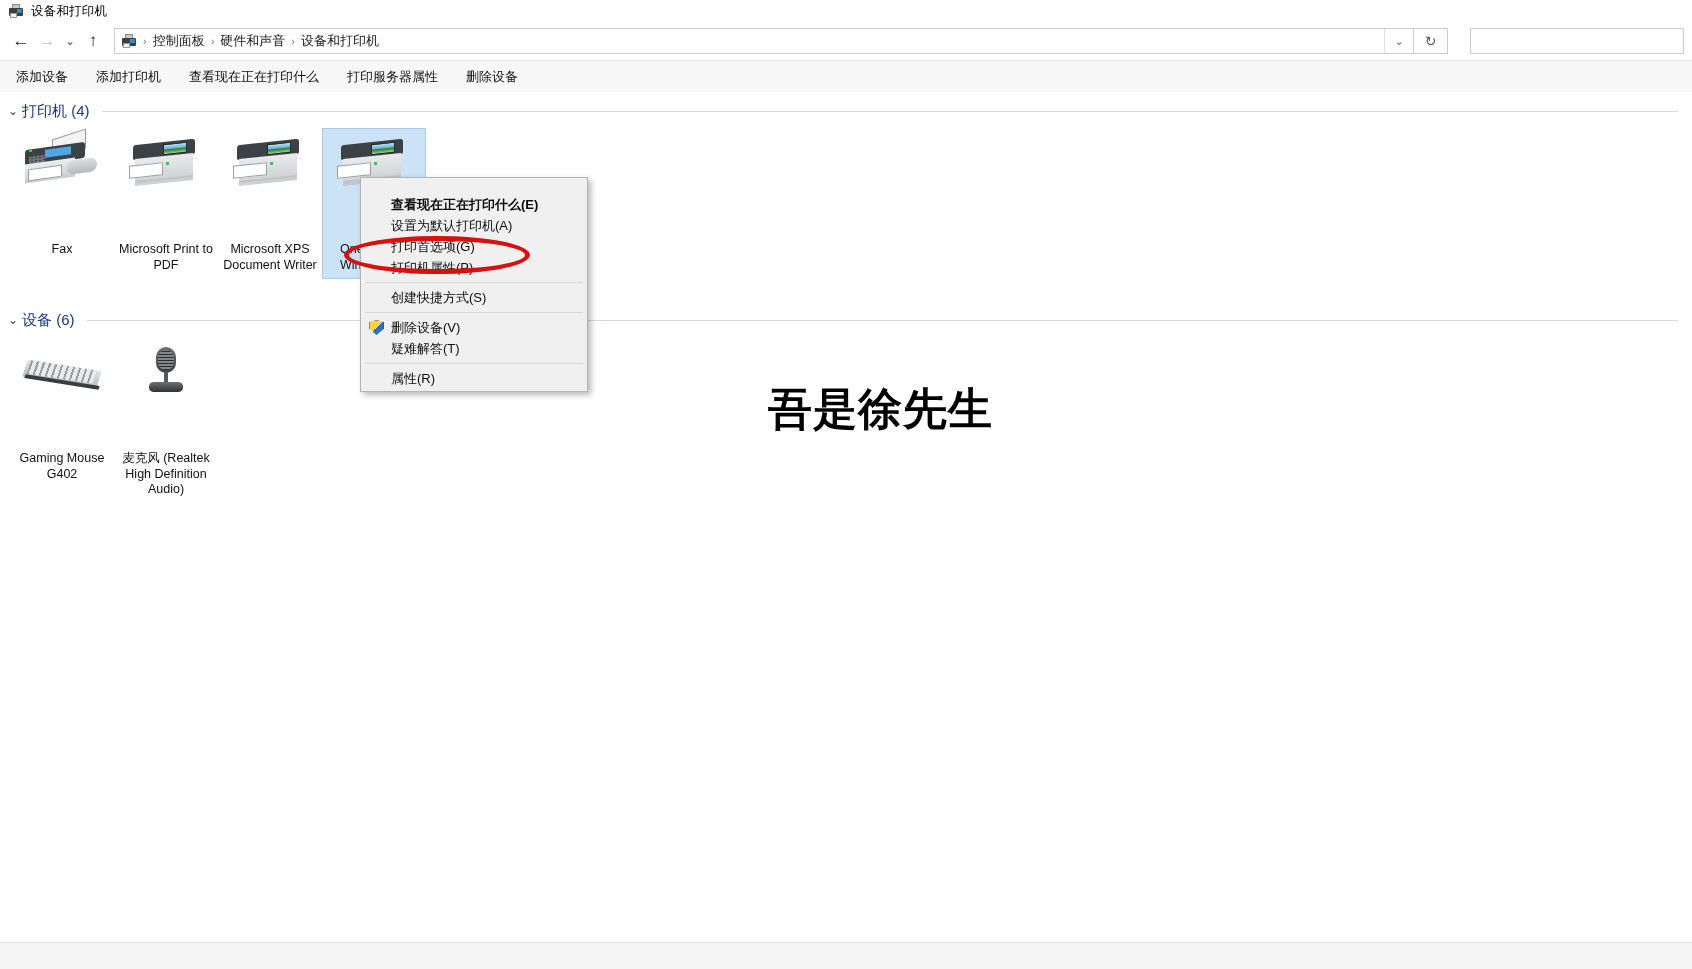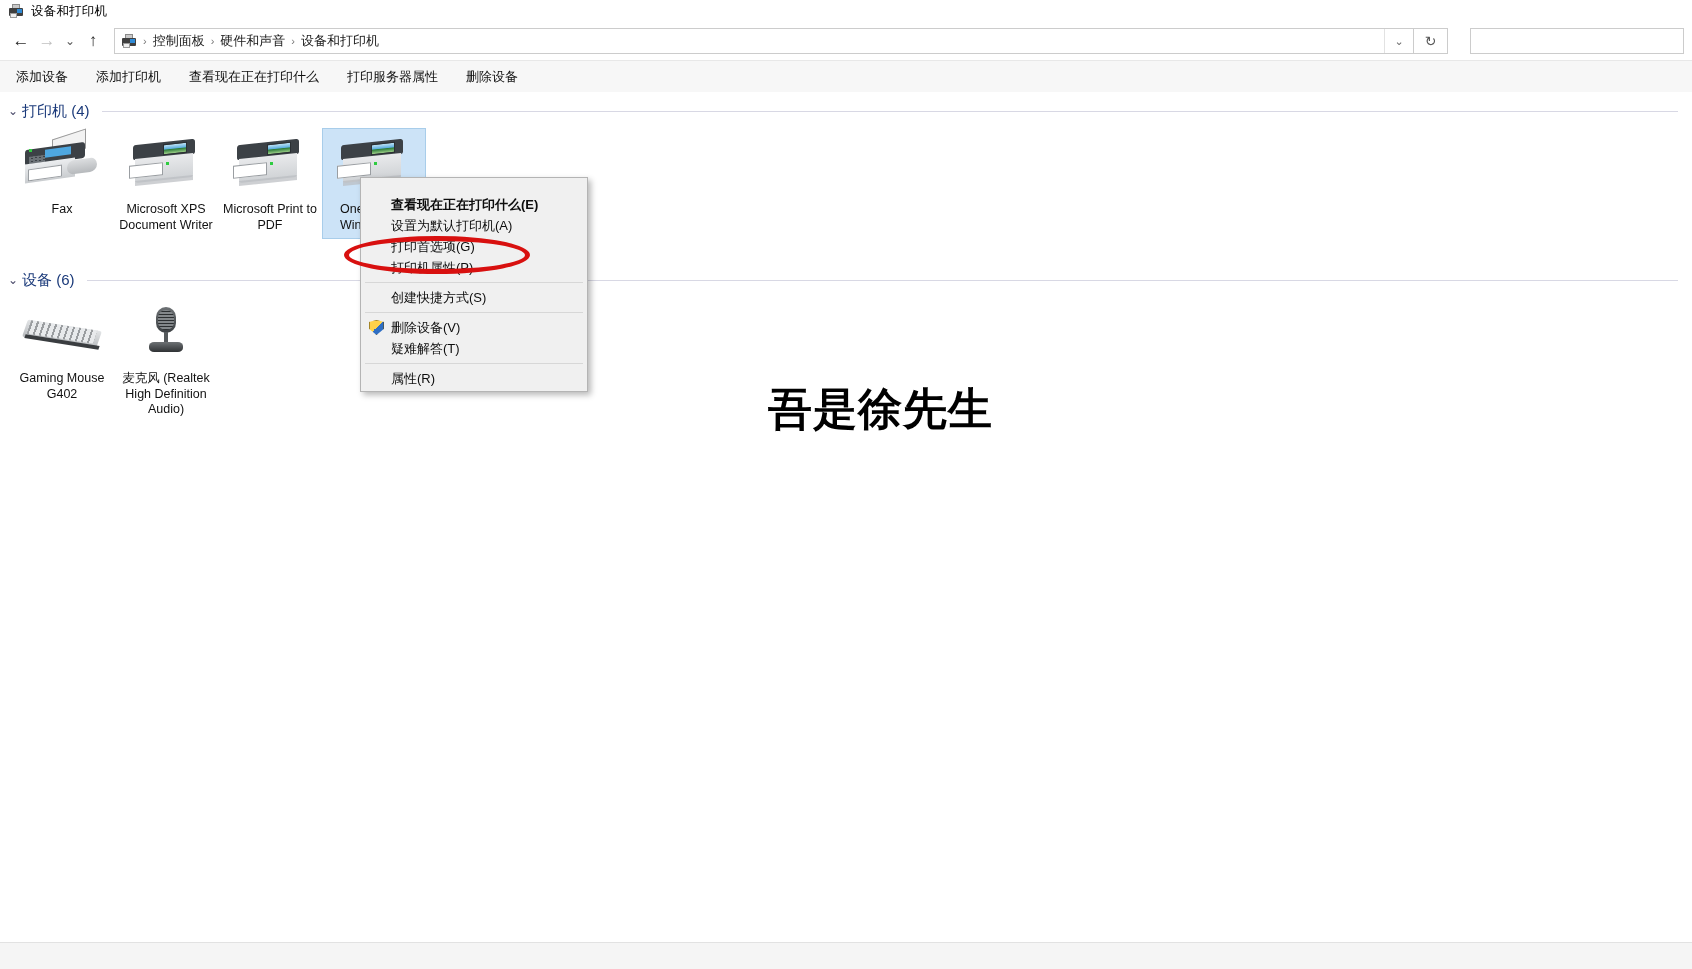--- a/index.html
+++ b/index.html
@@ -213,20 +213,21 @@
     position: relative;
     margin-bottom: 6px;
   }
   .tile .cap {
     font-size: 12.5px;
     line-height: 15.5px;
     color: #111;
     text-align: center;
     word-wrap: break-word;
     width: 98px;
+    margin-top: 40px;
   }
 
   
   .art .dot {
     position: absolute; width: 3px; height: 3px; background: #2ecc40; z-index: 9;
   }
 
   
   .pr-top {
     position:absolute; left:10px; top:10px; width:62px; height:15px;
@@ -548,33 +549,33 @@
 
     <div class="tile">
       <div class="art">
         <div class="pr-top"></div>
         <div class="pr-screen"></div>
         <div class="pr-base"></div>
         <div class="pr-tray"></div>
         <div class="pr-shadow"></div>
         <div class="dot" style="left:43px; top:30px;"></div>
       </div>
-      <div class="cap">Microsoft XPS Document Writer</div>
+      <div class="cap">Microsoft Print to PDF</div>
     </div>
 
     <div class="tile">
       <div class="art">
         <div class="pr-top"></div>
         <div class="pr-screen"></div>
         <div class="pr-base"></div>
         <div class="pr-tray"></div>
         <div class="pr-shadow"></div>
         <div class="dot" style="left:43px; top:30px;"></div>
       </div>
-      <div class="cap">Microsoft Print to PDF</div>
+      <div class="cap">Microsoft XPS Document Writer</div>
     </div>
 
     <div class="tile selected">
       <div class="art">
         <div class="pr-top"></div>
         <div class="pr-screen"></div>
         <div class="pr-base"></div>
         <div class="pr-tray"></div>
         <div class="pr-shadow"></div>
         <div class="dot" style="left:43px; top:30px;"></div>

